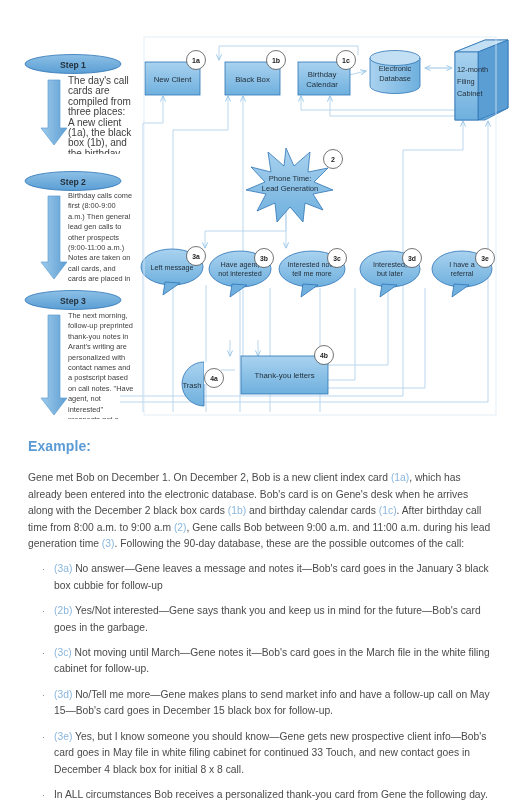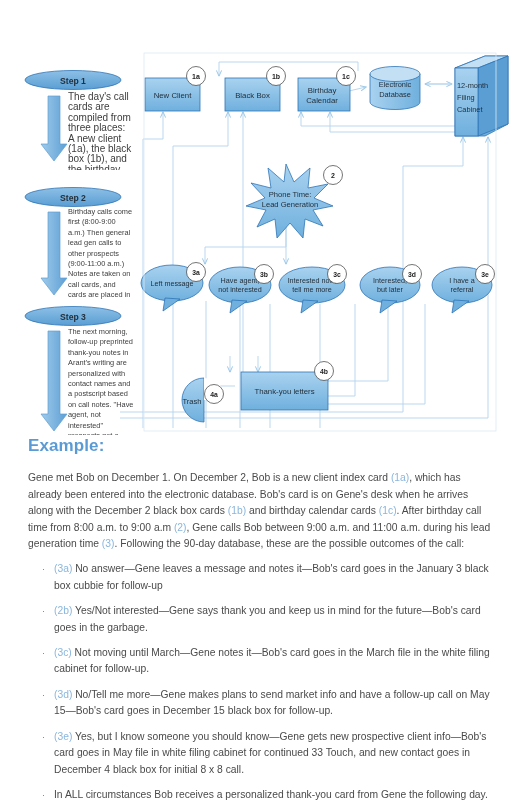--- a/index.html
+++ b/index.html
@@ -1,31 +1,31 @@
 <!DOCTYPE html>
 <html><head>
 <meta charset="utf-8">
 <style>
   html,body{margin:0;padding:0;background:#ffffff;}
   body{
     width:518px;height:800px;position:relative;overflow:hidden;
     font-family:"Liberation Sans",sans-serif;color:#3b3b3b;
   }
-  #diagram{position:absolute;left:0;top:16px;width:490px;height:430px;}
+  #diagram{position:absolute;left:0;top:0;width:490px;height:430px;}
   #diagram svg{display:block;}
 
   .dtext{font-family:"Liberation Sans",sans-serif;fill:#24303b;}
 
   
   #example{
     position:absolute;left:28px;top:438px;width:468px;
     font-size:10.3px;line-height:16.4px;color:#4a4a4a;
   }
   #example .ex-head{
-    color:#5b9bd5;font-weight:bold;font-size:17px;margin-bottom:2px;
+    color:#5b9bd5;font-weight:bold;font-size:14px;margin-bottom:2px;
     letter-spacing:.1px;
   }
   #example p.para{margin:16px 0 9px 0;text-align:left;}
   #example ul{list-style:none;margin:0;padding:0;}
   #example li{
     position:relative;padding-left:26px;margin-bottom:9px;
   }
   #example li .bullet{
     position:absolute;left:14px;top:0;color:#777;font-size:9px;line-height:16.4px;
   }

